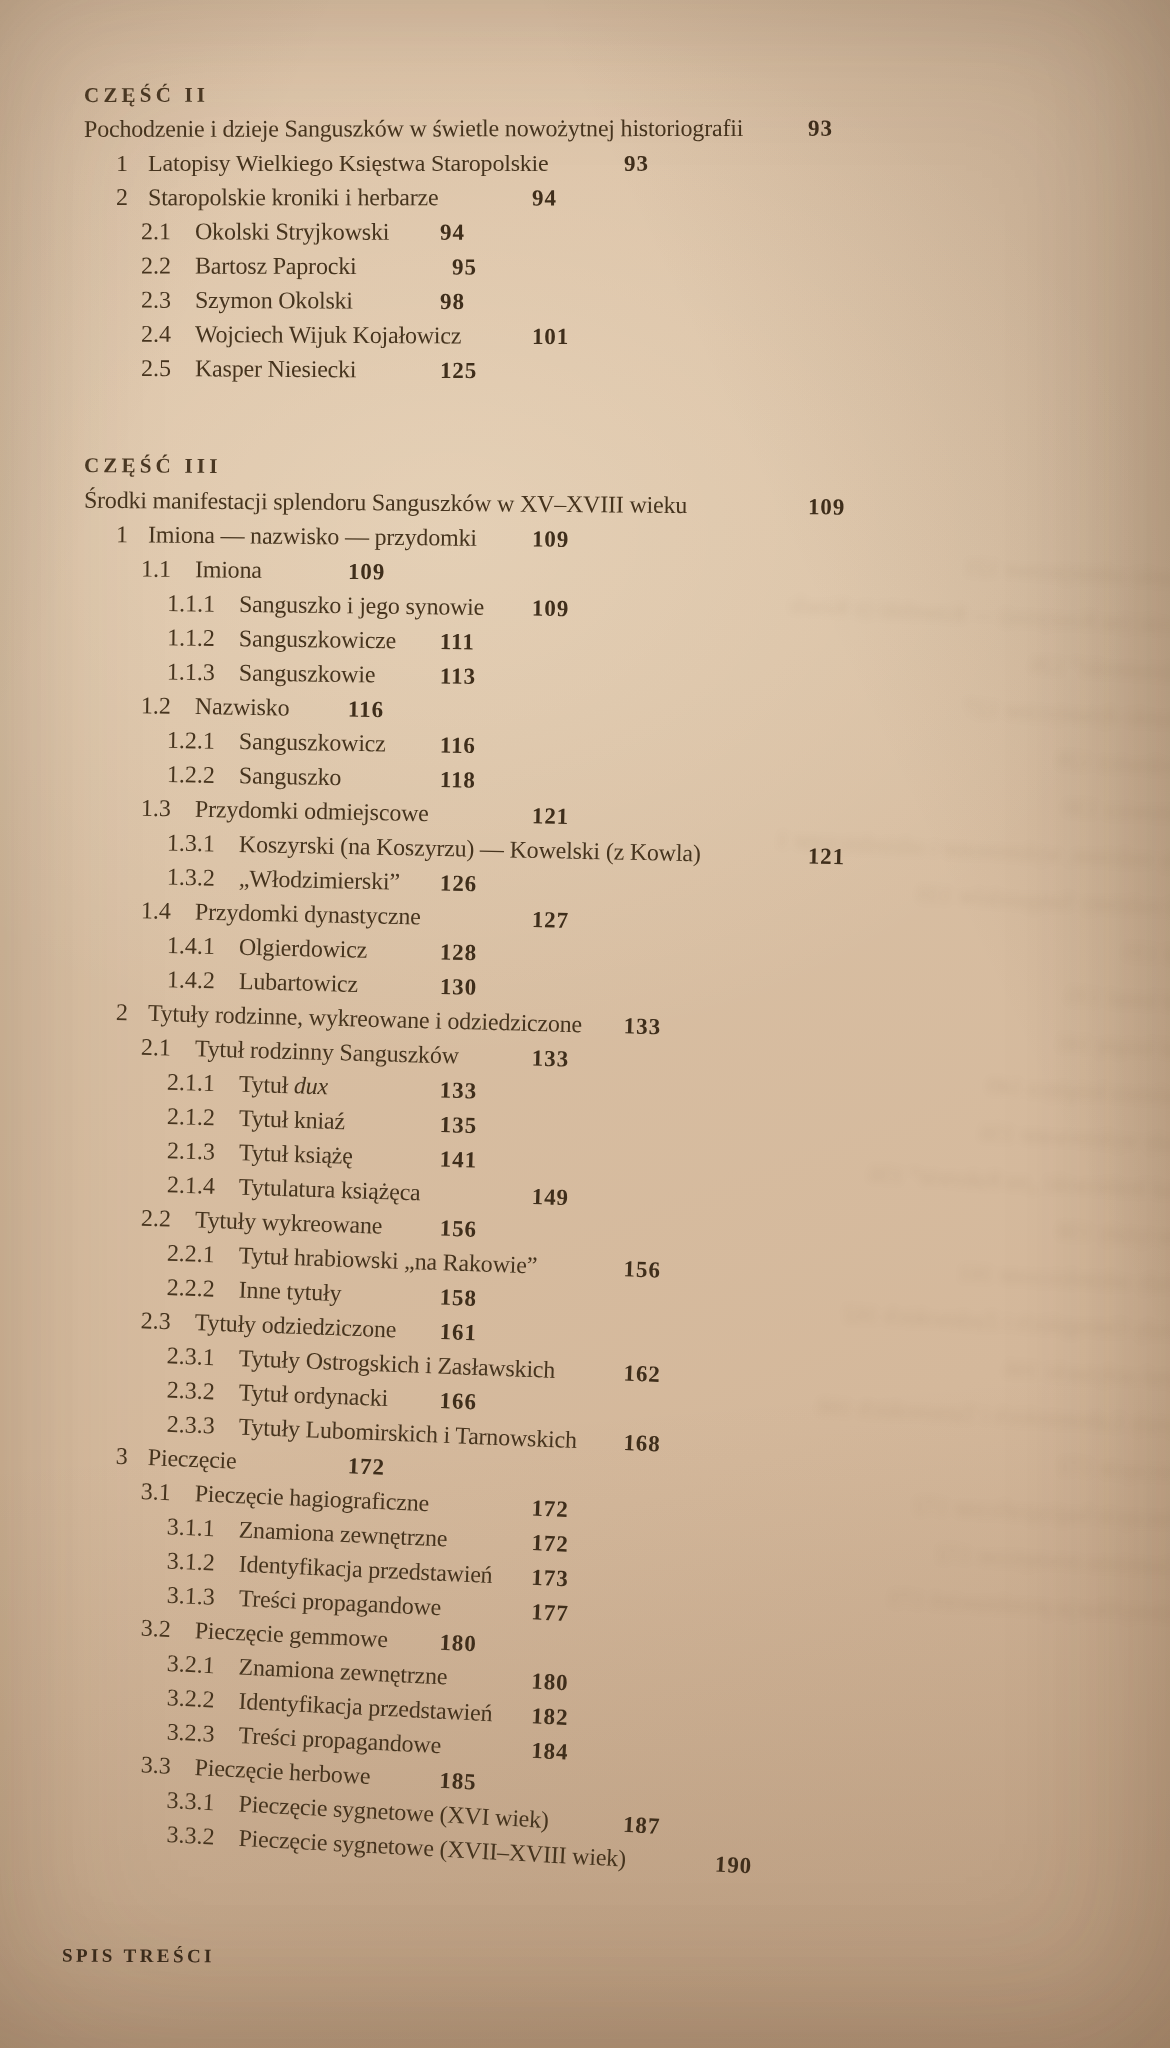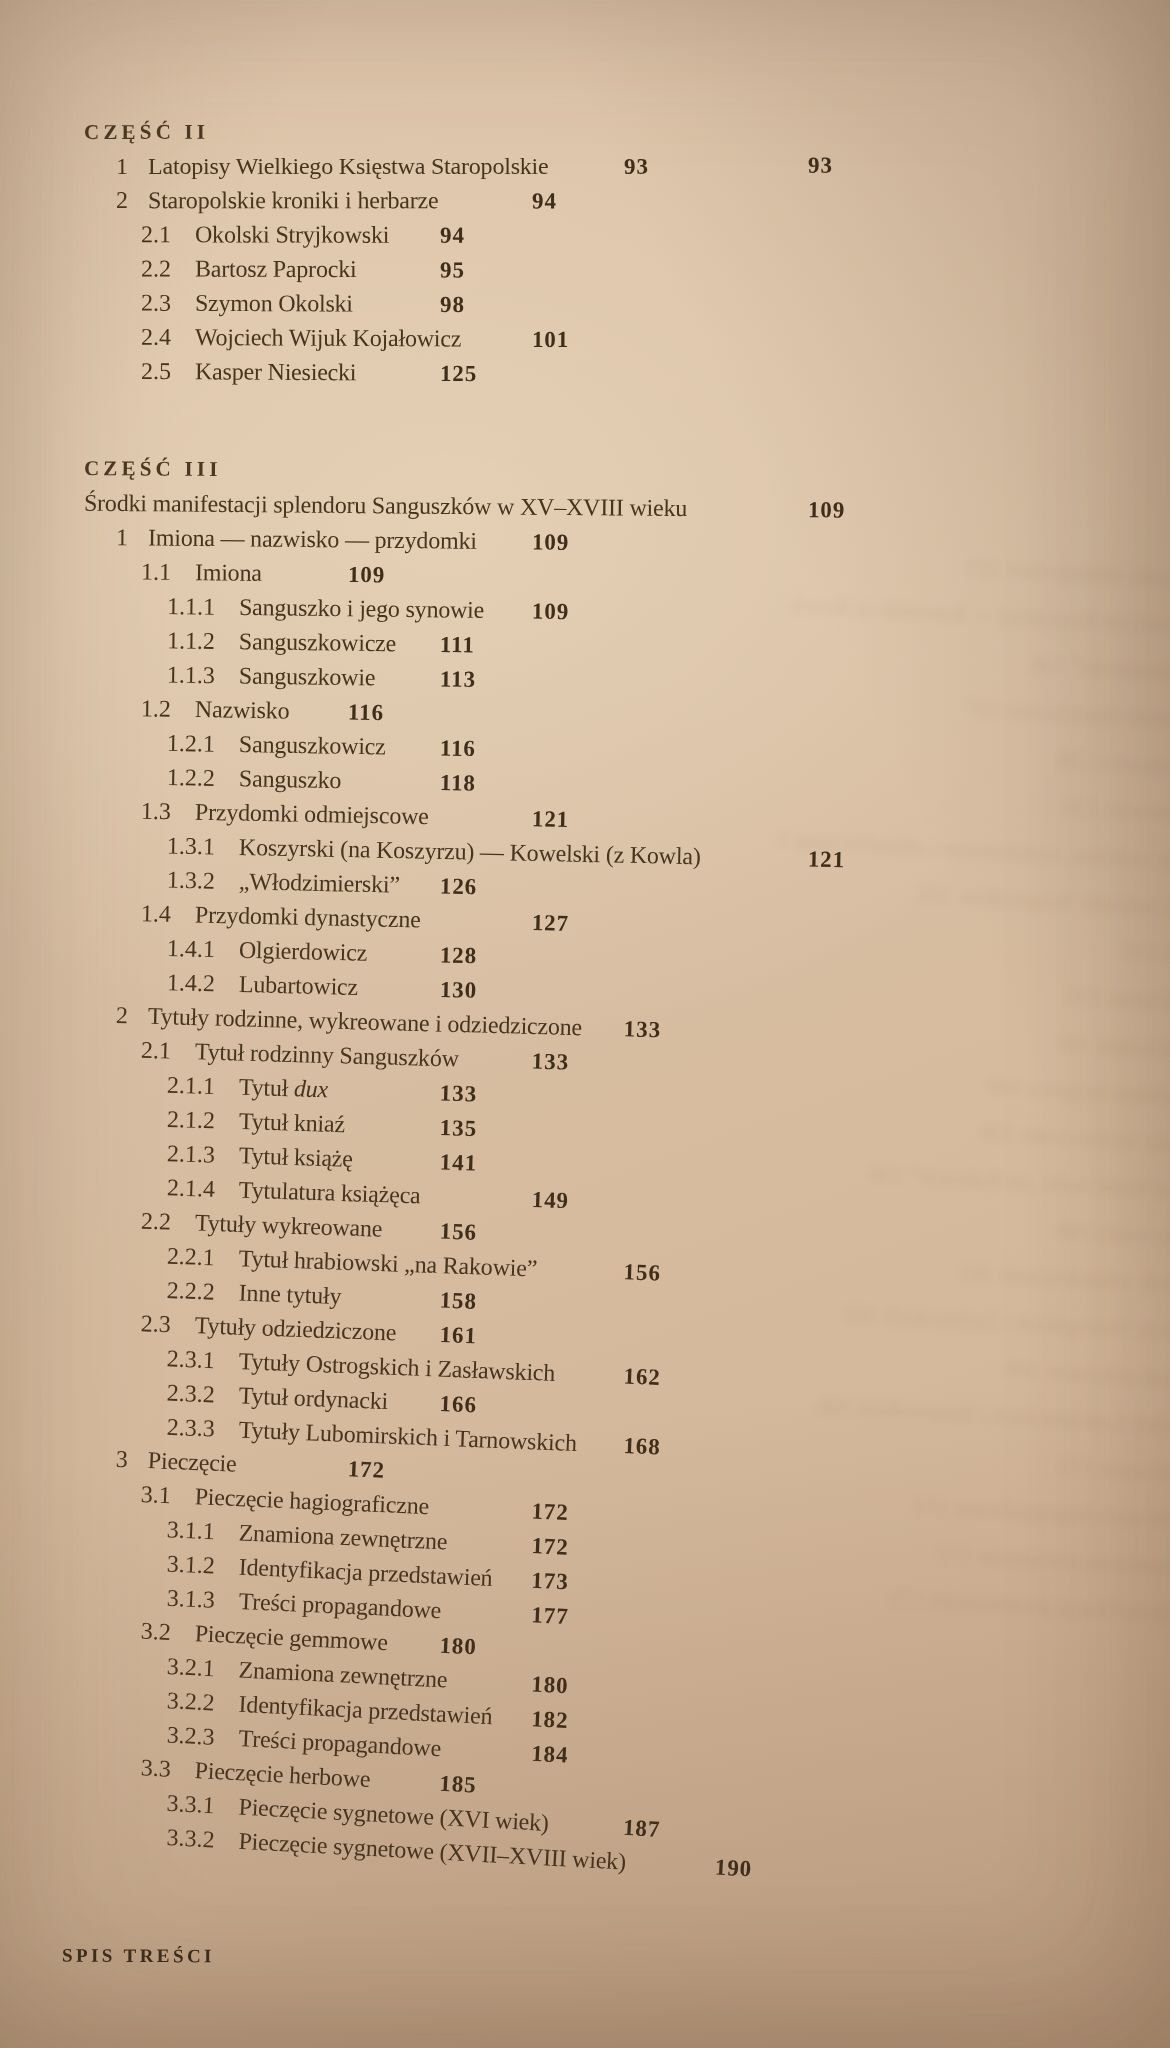--- a/index.html
+++ b/index.html
@@ -18,21 +18,21 @@
   .paper{position:absolute;inset:0;}
   .paper::before{
     content:"";position:absolute;inset:0;pointer-events:none;
     box-shadow:inset 0 0 170px rgba(72,44,18,.20), inset -30px -40px 120px rgba(72,44,18,.10);
   }
   .ghost{
     position:absolute;top:545px;right:-34px;width:440px;height:1150px;overflow:hidden;
     transform:scaleX(-1) rotate(-3deg);filter:blur(4px);opacity:.12;
     font-size:23px;line-height:47px;color:#6b4e2e;white-space:nowrap;pointer-events:none;
   }
-  .toc{position:relative;padding-top:103px;margin-top:12px;}
+  .toc{position:relative;padding-top:78px;}
   .part + .part{margin-top:64px;}
   .row{position:relative;line-height:34px;font-size:24px;white-space:nowrap;transform-origin:0 50%;}
   .part-label{
     font-size:21px;letter-spacing:.20em;line-height:34px;margin-left:84px;
     transform-origin:0 50%;color:#4a3823;font-weight:600;white-space:nowrap;
   }
   .part-title{margin-left:84px;}
   .t-text{display:inline-block;letter-spacing:-0.2px;}
   .t-text i{font-style:italic;}
   .t-no{display:inline-block;}
@@ -75,20 +75,21 @@
       <div>Tytuły Lubomirskich i Tarnowskich  168</div>
       <div>Pieczęcie  172</div>
       <div>Pieczęcie hagiograficzne  172</div>
       <div>Znamiona zewnętrzne  172</div>
       <div>Identyfikacja przedstawień  173</div>
     </div>
   <main class="toc">
   <section class="part">
     <div class="row part-label" style="transform: rotate(-0.15deg);">CZĘŚĆ II</div>
     <div class="row part-title-row" style="transform: rotate(-0.08deg);">
+      <span class="t-text part-title">Pochodzenie i dzieje Sanguszków w świetle nowożytnej historiografii</span>
       <span class="t-page" style="left: 808px;">93</span>
     </div>
     <div class="items">
           <div class="row item-row lv1" style="transform: rotate(-0.02deg);">
     <span class="t-no">1</span>
     <span class="t-text">Latopisy Wielkiego Księstwa Staropolskie</span>
     <span class="t-page" style="left: 624px;">93</span>
   </div>
           <div class="row item-row lv1" style="transform: rotate(0.05deg);">
     <span class="t-no">2</span>
@@ -96,21 +97,21 @@
     <span class="t-page" style="left: 532px;">94</span>
   </div>
           <div class="row item-row lv2" style="transform: rotate(0.11deg);">
     <span class="t-no">2.1</span>
     <span class="t-text">Okolski Stryjkowski</span>
     <span class="t-page" style="left: 440px;">94</span>
   </div>
           <div class="row item-row lv2" style="transform: rotate(0.18deg);">
     <span class="t-no">2.2</span>
     <span class="t-text">Bartosz Paprocki</span>
-    <span class="t-page" style="left: 440px;">95</span>
+    <span class="t-page" style="left: 452px;">95</span>
   </div>
           <div class="row item-row lv2" style="transform: rotate(0.25deg);">
     <span class="t-no">2.3</span>
     <span class="t-text">Szymon Okolski</span>
     <span class="t-page" style="left: 440px;">98</span>
   </div>
           <div class="row item-row lv2" style="transform: rotate(0.31deg);">
     <span class="t-no">2.4</span>
     <span class="t-text">Wojciech Wijuk Kojałowicz</span>
     <span class="t-page" style="left: 532px; text-align: right;">101</span>

